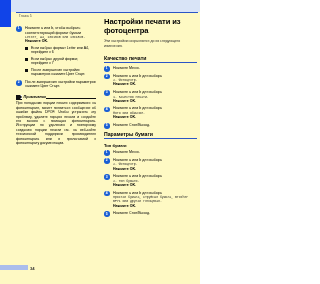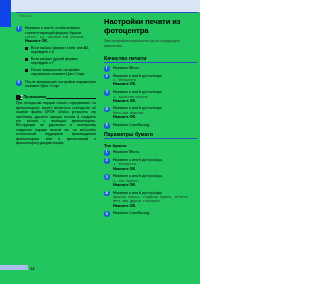--- a/index.html
+++ b/index.html
@@ -4,21 +4,21 @@
 <style>
   * { margin:0; padding:0; box-sizing:border-box; }
   html,body { width:200px; height:284px; }
   body {
     font-family:"Liberation Sans", sans-serif;
     background:#ffffff;
     color:#000000;
     position:relative;
     overflow:hidden;
   }
-  .page { position:absolute; inset:0; background:#22c55e; }
+  .page { position:absolute; inset:0; background:#fef9c3; }
 
   
   .header-band {
     position:absolute; left:0; top:0; width:200px; height:12px;
     background:#d9e4f7;
   }
   .header-rule {
     position:absolute; left:16px; top:11.5px; width:182px; height:0.8px;
     background:#2b55c6;
   }

